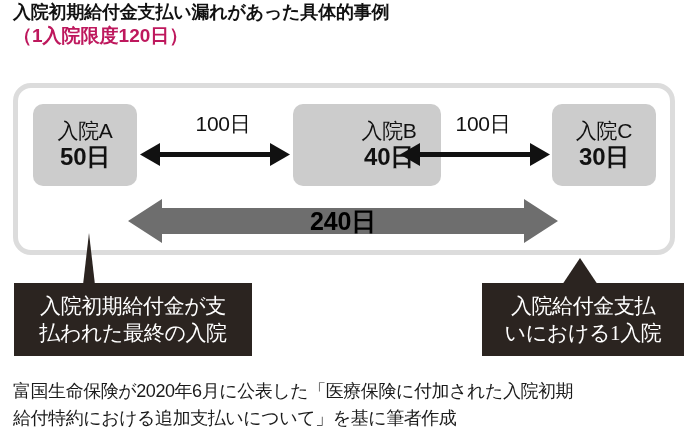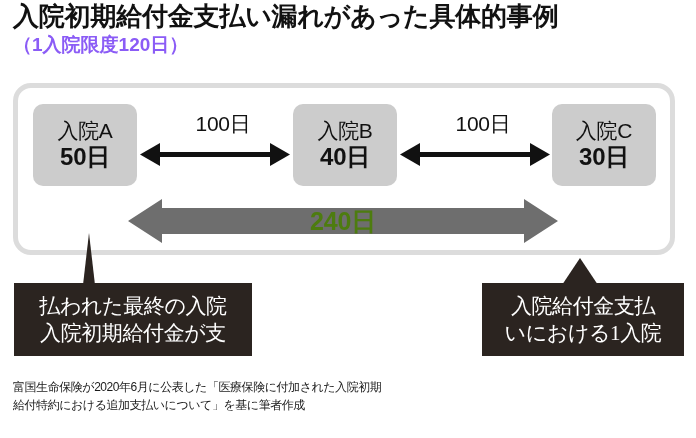--- a/index.html
+++ b/index.html
@@ -17,33 +17,33 @@
   }
 
   
   .title-block {
     position: absolute;
     left: 13px;
     top: 2px;
     width: 670px;
   }
   .title-main {
-    font-size: 26px;
+    font-size: 18px;
     font-weight: bold;
     line-height: 1.12;
     letter-spacing: -0.2px;
     color: #111111;
     white-space: nowrap;
   }
   .title-sub {
     font-size: 19px;
     font-weight: bold;
     line-height: 1.2;
     margin-top: 3px;
-    color: #8b5cf6;
+    color: #be185d;
     white-space: nowrap;
   }
 
   
   .diagram-frame {
     position: absolute;
     left: 13px;
     top: 83px;
     width: 662px;
     height: 172px;
@@ -70,21 +70,21 @@
   .stay-box .stay-name {
     font-size: 21px;
     letter-spacing: -0.3px;
   }
   .stay-box .stay-days {
     font-size: 24px;
     letter-spacing: -0.3px;
     font-weight: bold;
   }
   #box-a { left: 33px;  top: 104px; }
-  #box-b { left: 293px; top: 104px; }
+  #box-b { left: 293px; top: 104px; padding-left: 44px; }
   #box-c { left: 552px; top: 104px; }
 
   
   .gap-arrow {
     position: absolute;
     top: 104px;
     height: 82px;
     width: 150px;
   }
   #gap-arrow-1 { left: 140px; }
@@ -122,21 +122,21 @@
     position: absolute;
     left: 0;
     top: 0;
     width: 430px;
     height: 50px;
     display: flex;
     align-items: center;
     justify-content: center;
     font-size: 25px;
     font-weight: bold;
-    color: #4d7c0f;
+    color: #000000;
     letter-spacing: -0.2px;
   }
 
   
   .callout {
     position: absolute;
     background: #2b2420;
     color: #ffffff;
     display: flex;
     flex-direction: column;
@@ -182,21 +182,21 @@
     border-right: 18px solid transparent;
     border-bottom: 27px solid #2b2420;
   }
 
   
   .footnote {
     position: absolute;
     left: 13px;
     top: 378px;
     width: 676px;
-    font-size: 12px;
+    font-size: 18px;
     line-height: 1.5;
     color: #1a1a1a;
     letter-spacing: -0.45px;
   }
   .footnote .footnote-line {
     display: block;
     white-space: nowrap;
   }
 </style>
 </head>
@@ -244,22 +244,22 @@
 
 <div class="total-arrow">
   <svg width="430" height="50" viewBox="0 0 430 50">
     <polygon points="0,25 34,3 34,12 396,12 396,3 430,25 396,47 396,38 34,38 34,47" fill="#6e6e6e"></polygon>
   </svg>
   <span class="total-label">240日</span>
 </div>
 
 <div class="callout-pointer" id="pointer-left"></div>
 <div class="callout" id="callout-left">
+  <span class="callout-line">入院初期給付金が支</span>
   <span class="callout-line">払われた最終の入院</span>
-  <span class="callout-line">入院初期給付金が支</span>
 </div>
 
 <div class="callout-pointer" id="pointer-right"></div>
 <div class="callout" id="callout-right">
   <span class="callout-line">入院給付金支払</span>
   <span class="callout-line">いにおける1入院</span>
 </div>
 
 <div class="footnote">
   <span class="footnote-line">富国生命保険が2020年6月に公表した「医療保険に付加された入院初期</span>

